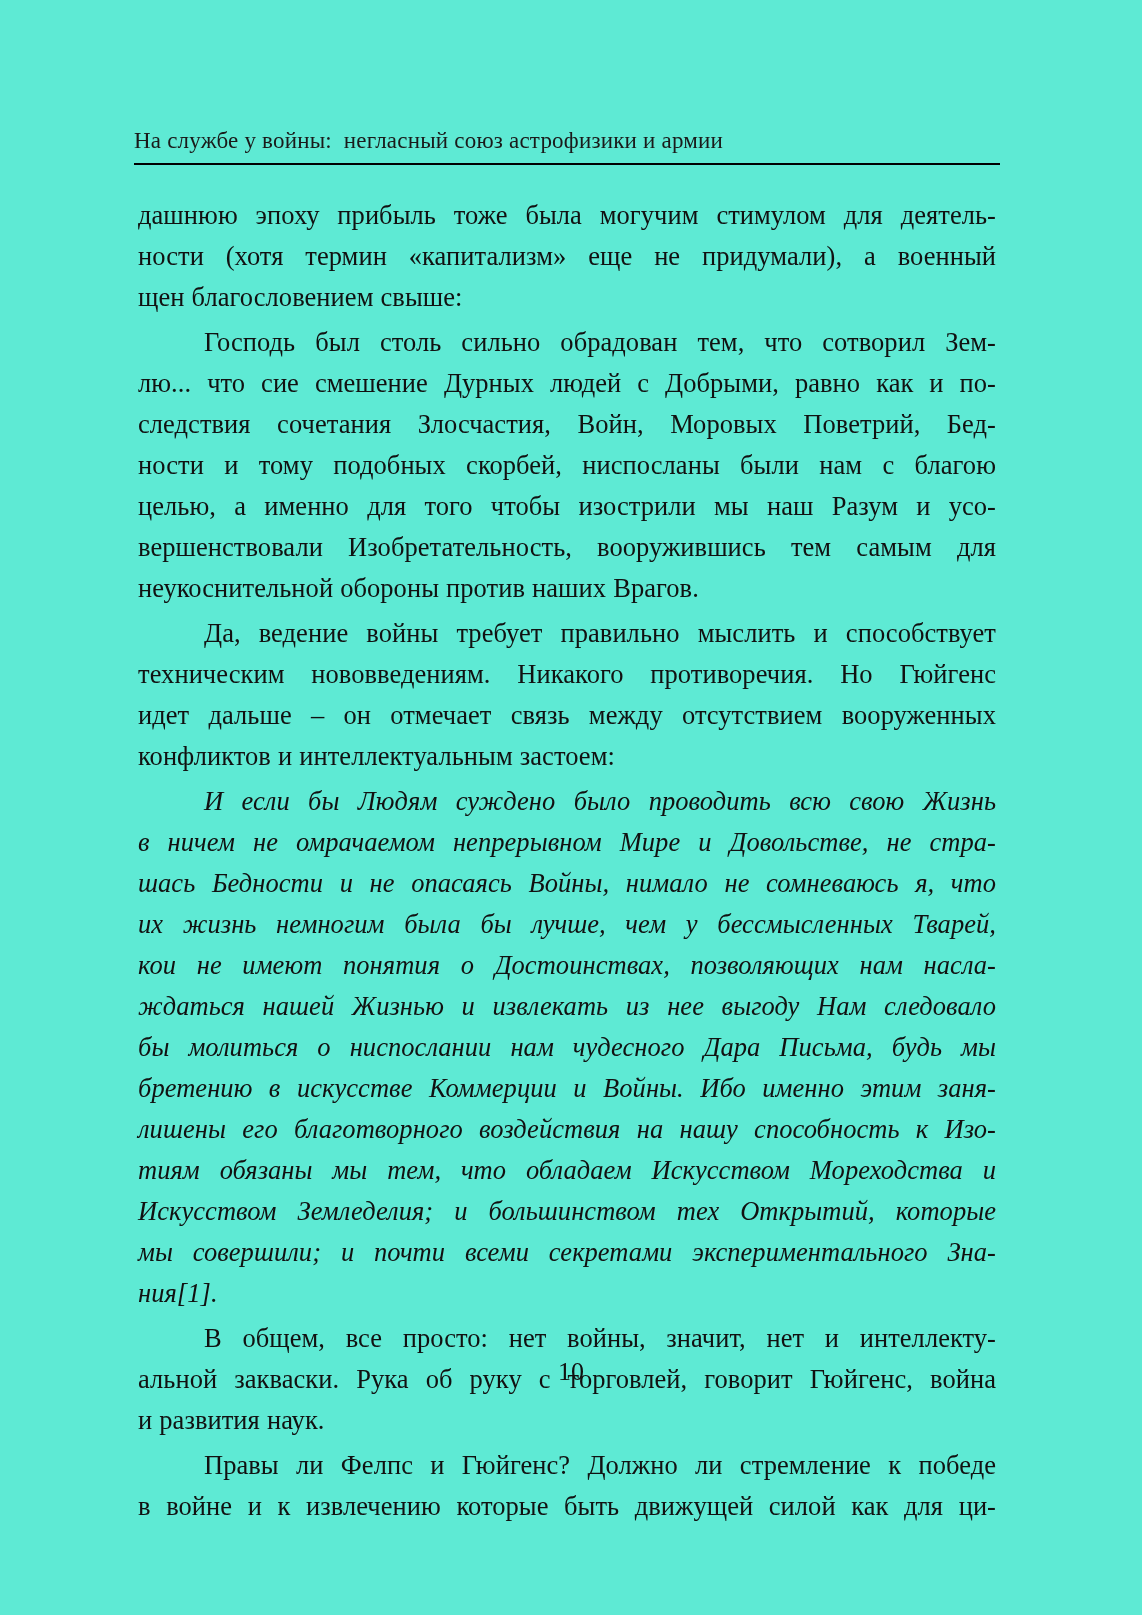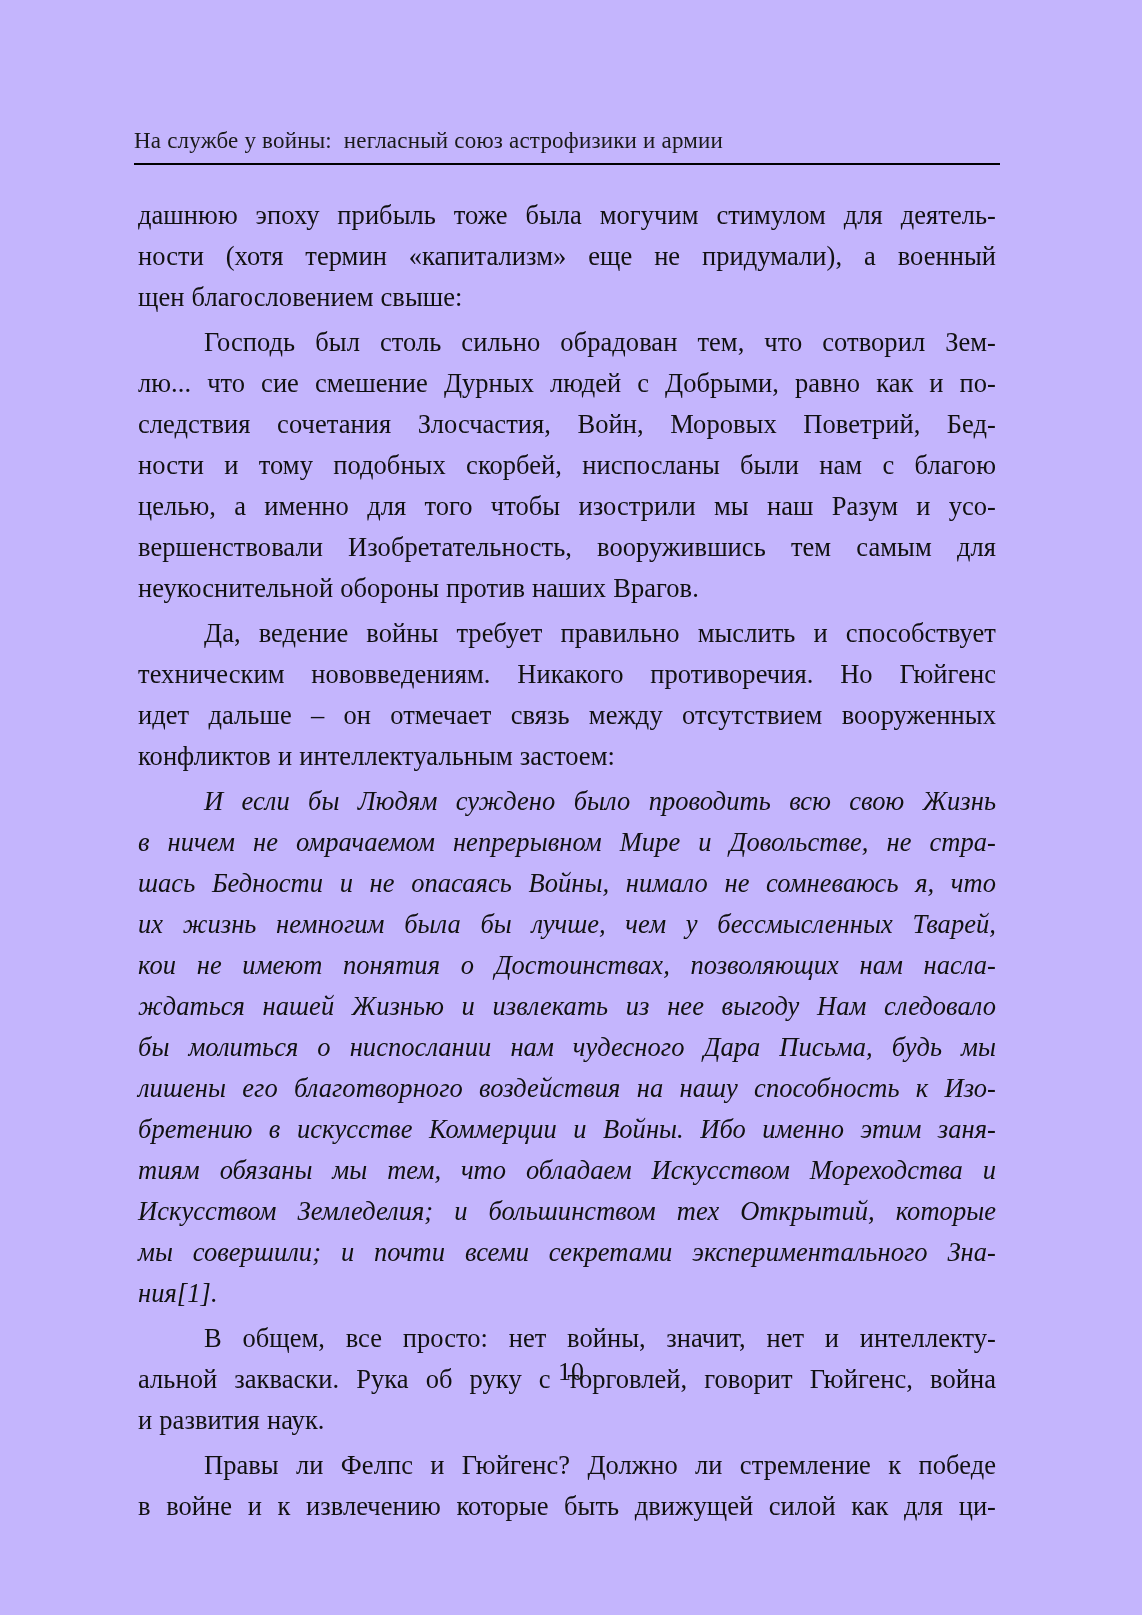--- a/index.html
+++ b/index.html
@@ -6,21 +6,21 @@
   html, body {
     margin: 0;
     padding: 0;
     background: #ffffff;
   }
 
   .page {
     position: relative;
     width: 1142px;
     height: 1615px;
-    background: #c4b5fd;
+    background: #5eead4;
     overflow: hidden;
     font-family: "Liberation Serif", "DejaVu Serif", serif;
     color: #111111;
     -webkit-font-smoothing: antialiased;
   }
 
   
   .running-head {
     position: absolute;
     left: 134px;
@@ -141,22 +141,22 @@
     </div>
 
     <div class="para ital">
       <span class="line just ind">И если бы Людям суждено было проводить всю свою Жизнь</span>
       <span class="line just">в ничем не омрачаемом непрерывном Мире и Довольстве, не стра-</span>
       <span class="line just">шась Бедности и не опасаясь Войны, нимало не сомневаюсь я, что</span>
       <span class="line just">их жизнь немногим была бы лучше, чем у бессмысленных Тварей,</span>
       <span class="line just">кои не имеют понятия о Достоинствах, позволяющих нам насла-</span>
       <span class="line just">ждаться нашей Жизнью и извлекать из нее выгоду Нам следовало</span>
       <span class="line just">бы молиться о ниспослании нам чудесного Дара Письма, будь мы</span>
+      <span class="line just">бретению в искусстве Коммерции и Войны. Ибо именно этим заня-</span>
       <span class="line just">лишены его благотворного воздействия на нашу способность к Изо-</span>
-      <span class="line just">бретению в искусстве Коммерции и Войны. Ибо именно этим заня-</span>
       <span class="line just">тиям обязаны мы тем, что обладаем Искусством Мореходства и</span>
       <span class="line just">Искусством Земледелия; и большинством тех Открытий, которые</span>
       <span class="line just">мы совершили; и почти всеми секретами экспериментального Зна-</span>
       <span class="line last">ния[1].</span>
     </div>
 
     <div class="para">
       <span class="line just ind">В общем, все просто: нет войны, значит, нет и интеллекту-</span>
       <span class="line just">альной закваски. Рука об руку с торговлей, говорит Гюйгенс, война</span>
       <span class="line last">и развития наук.</span>

